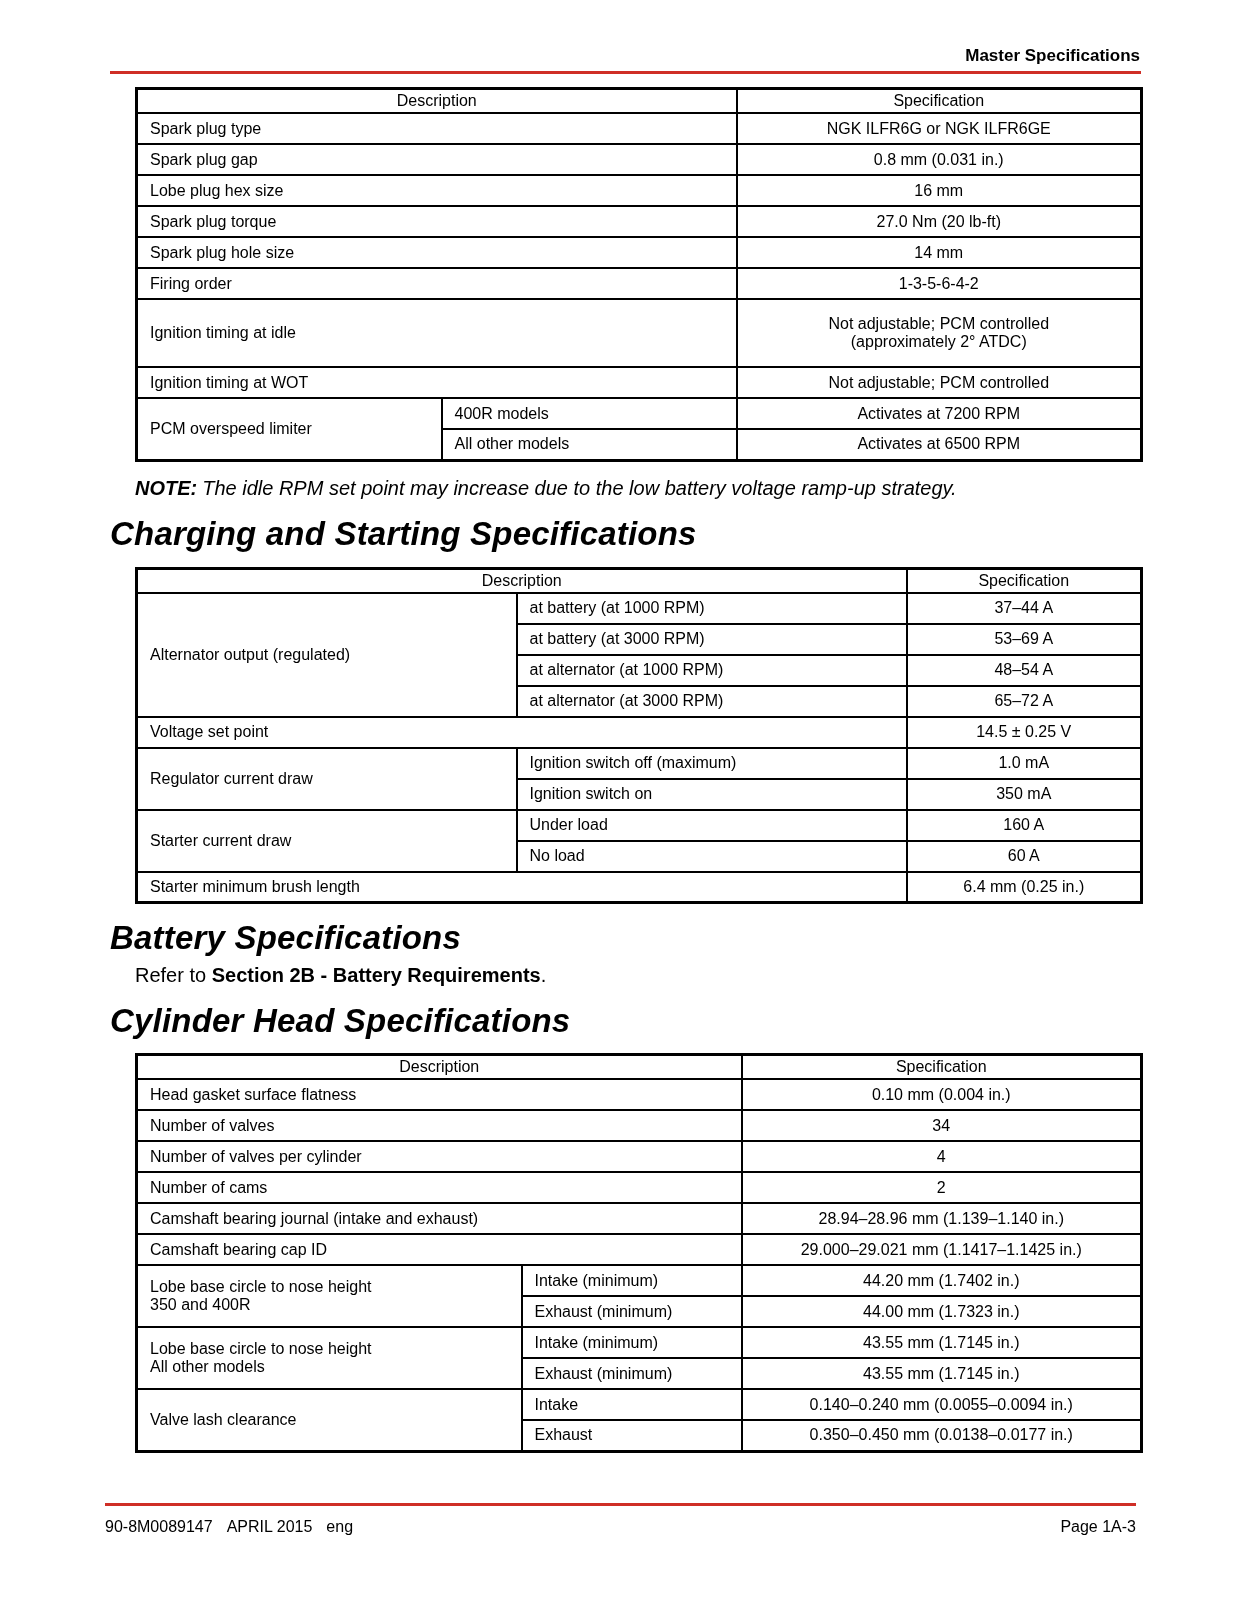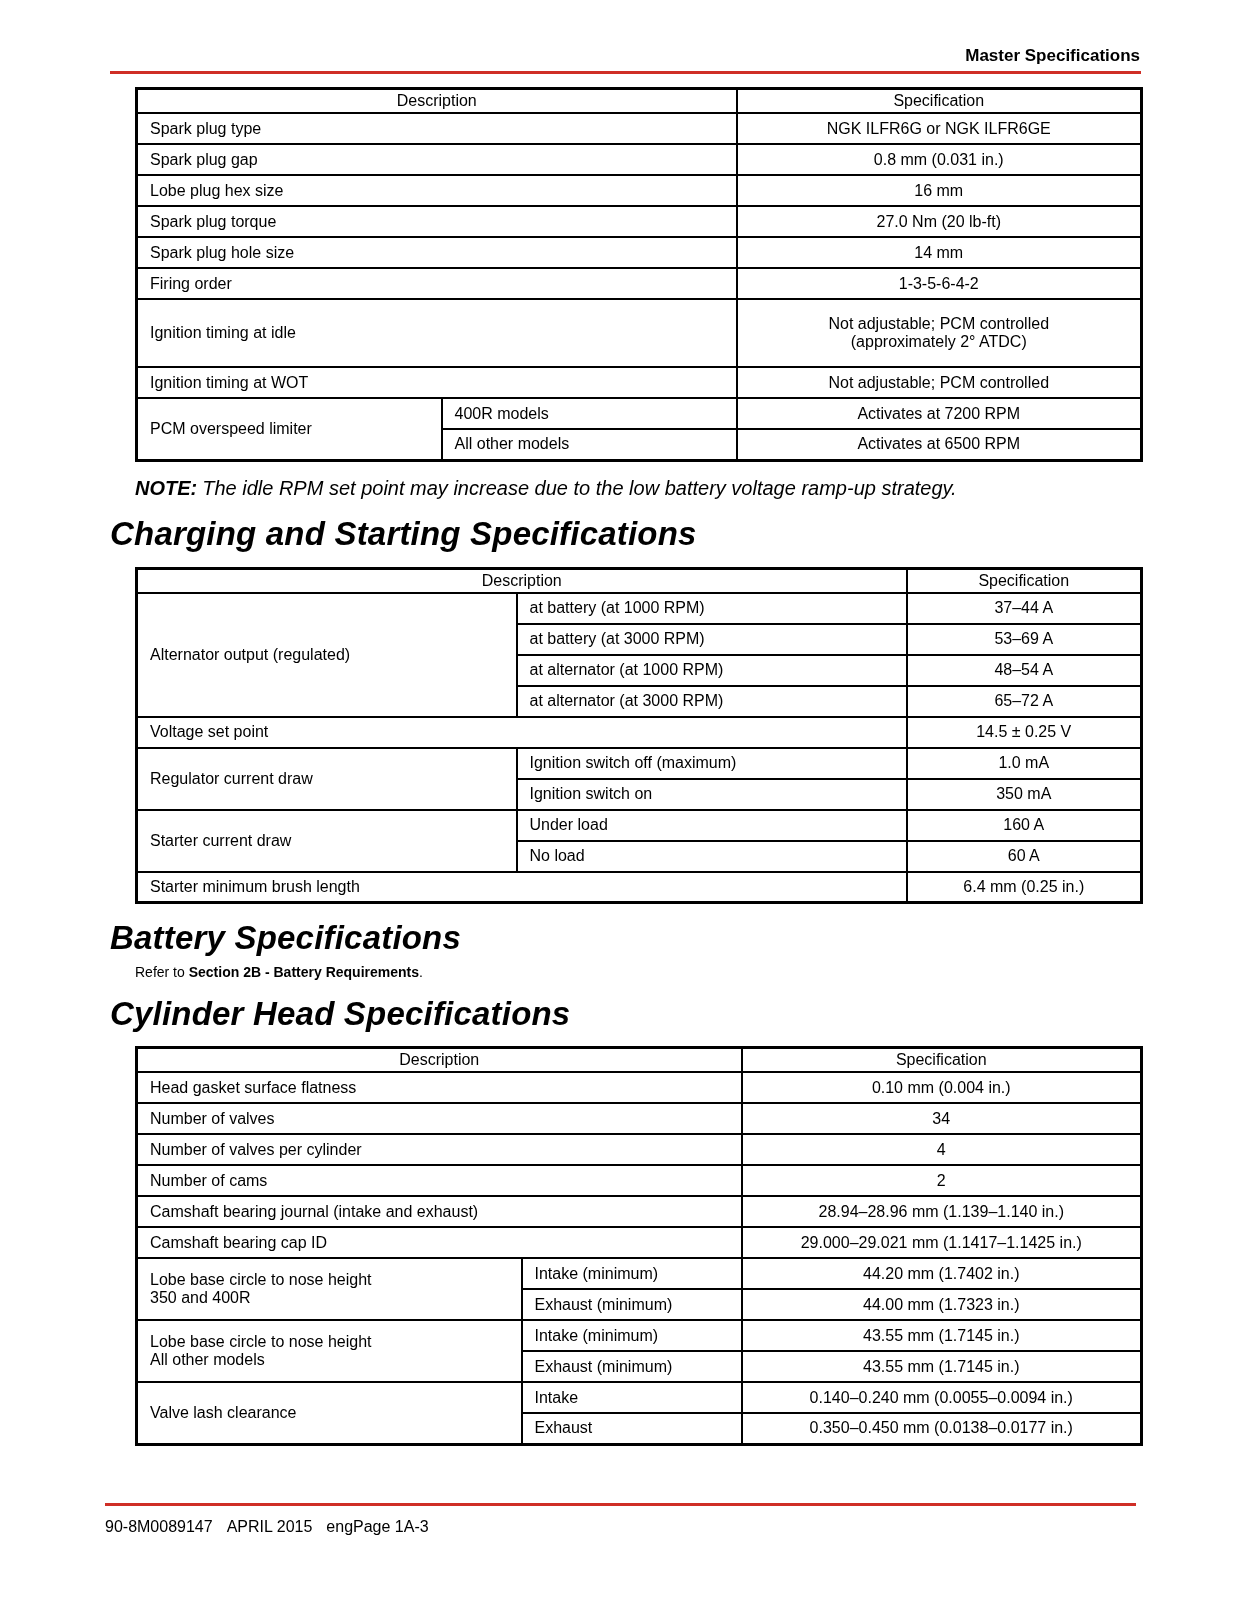--- a/index.html
+++ b/index.html
@@ -42,30 +42,30 @@
   }
   .note-label { font-weight: 700; margin-right: 5px; }
 
   h2.section-heading {
     margin: 18px 0 0 110px;
     font-size: 33px; font-weight: 700;
     line-height: 32px;
     letter-spacing: 0.2px;
     font-style: italic;
   }
-  .refer-line { margin: 10px 0 0 135px; font-size: 14px; }
+  .refer-line { margin: 10px 0 0 135px; font-size: 20px; }
   .refer-bold { font-weight: 700; }
 
   table.t2 { margin-top: 17px; }
   table.t3 { margin-top: 16px; }
 
   .footer-rule { position: absolute; left: 105px; top: 1503px; width: 1031px; }
   .footer-text {
     position: absolute; left: 105px; top: 1517px; width: 1031px;
-    display: flex; 
+    display: flex; justify-content: space-between;
     font-size: 16px; line-height: 20px;
   }
   .footer-left span { margin-right: 14px; }
   .footer-left span:last-child { margin-right: 0; }
 </style>
 </head>
 <body>
 
 <div class="masthead">Master Specifications</div>
 <div class="rule rule-top" style="background: rgb(207, 46, 38);"></div>

